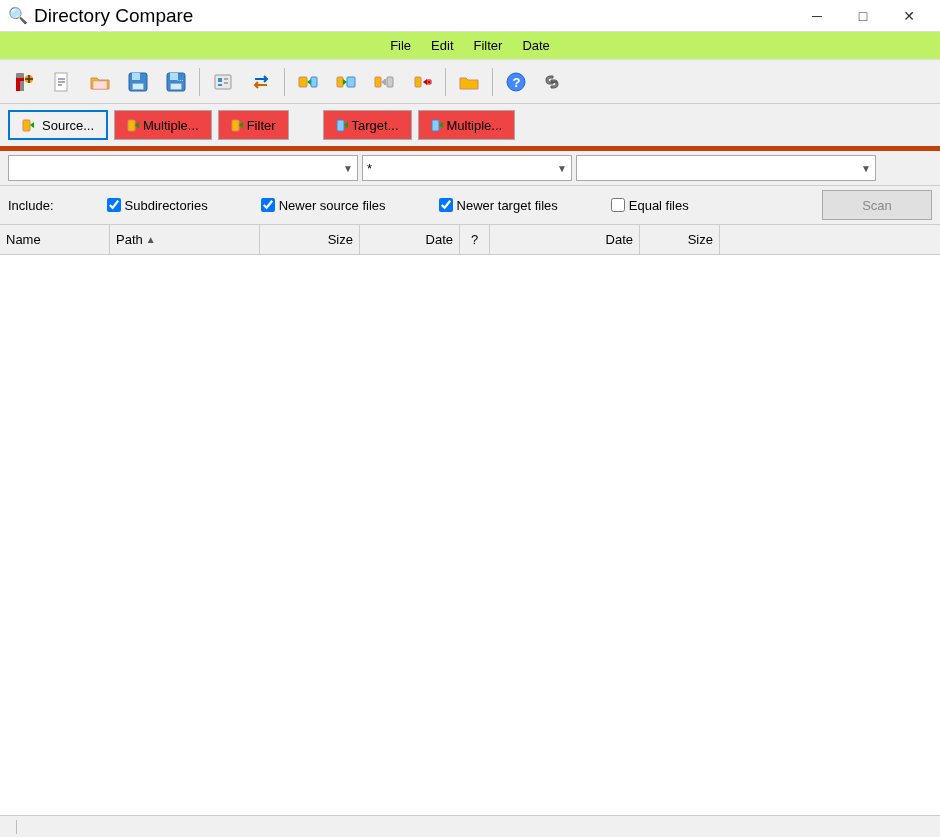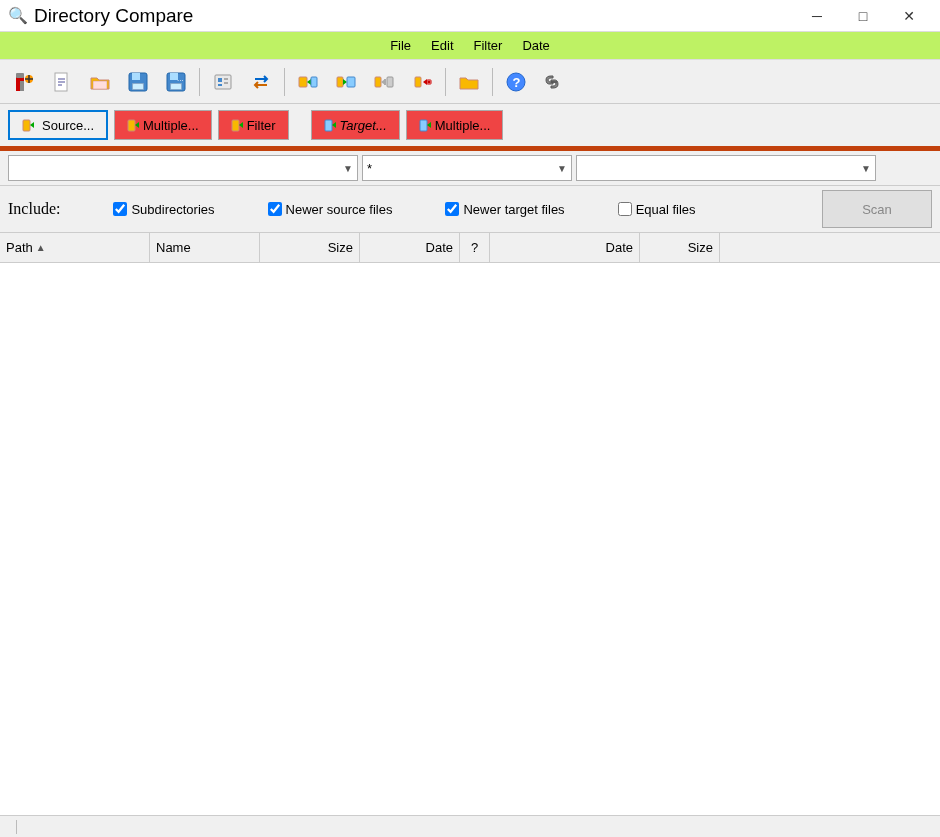--- a/index.html
+++ b/index.html
@@ -166,41 +166,40 @@
     
     .include-bar {
       background: #f0f0f0;
       padding: 4px 8px;
       display: flex;
       align-items: center;
       gap: 14px;
       border-bottom: 1px solid #ccc;
     }
     .include-label {
-      font-size: 16px;
-      color: #000;
-      font-family: Liberation Serif, serif;
+      font-size: 13px;
+      color: #000;
     }
     .checkbox-item {
       display: flex;
       align-items: center;
       gap: 4px;
       font-size: 13px;
       color: #000;
       cursor: pointer;
       margin-left: 39px;
     }
     .checkbox-item input[type="checkbox"] {
       width: 14px;
       height: 14px;
       cursor: pointer;
     }
     .scan-btn {
       margin-left: auto;
-      height: 38px;
+      height: 30px;
       width: 110px;
       border: 1px solid #aaa;
       background: #e0e0e0;
       cursor: pointer;
       font-size: 13px;
       color: #888;
       display: flex;
       align-items: center;
       justify-content: center;
     }
@@ -409,21 +408,21 @@
       </svg>
     <span>Multiple...</span>
   </button>
   <button class="action-btn-normal" style="">
     <svg width="16" height="16" viewBox="0 0 16 16">
         <rect x="1" y="3" width="7" height="11" rx="1" fill="#f9b800" stroke="#c87"></rect>
         <polygon points="8,8 12,5 12,11" fill="#00aa00"></polygon>
       </svg>
     <span>Filter</span>
   </button>
-  <button class="action-btn-normal" style="margin-left: 16px; font-style: italic;">
+  <button class="action-btn-normal" style="margin-left: 28px;">
     <svg width="16" height="16" viewBox="0 0 16 16">
         <rect x="1" y="3" width="7" height="11" rx="1" fill="#88ccff" stroke="#4488cc"></rect>
         <polygon points="8,8 12,5 12,11" fill="#00aa00"></polygon>
       </svg>
     <span>Target...</span>
   </button>
   <button class="action-btn-normal">
     <svg width="16" height="16" viewBox="0 0 16 16">
         <rect x="1" y="3" width="7" height="11" rx="1" fill="#88ccff" stroke="#4488cc"></rect>
         <polygon points="8,8 12,5 12,11" fill="#00aa00"></polygon>
@@ -462,26 +461,26 @@
     <span>Newer target files</span>
   </label>
   <label class="checkbox-item">
     <input type="checkbox" style="">
     <span>Equal files</span>
   </label>
   <button class="scan-btn">Scan</button>
 </div>
 
 <div class="column-headers">
+  <div class="col-header col-name">
+    <span>Name</span>
+  </div>
   <div class="col-header col-path">
     <span>Path</span>
     <span class="sort-arrow">▲</span>
-  </div>
-  <div class="col-header col-name">
-    <span>Name</span>
   </div>
   <div class="col-header col-size-left">
     <span>Size</span>
   </div>
   <div class="col-header col-date-left">
     <span>Date</span>
   </div>
   <div class="col-header col-diff">
     <span>?</span>
   </div>

